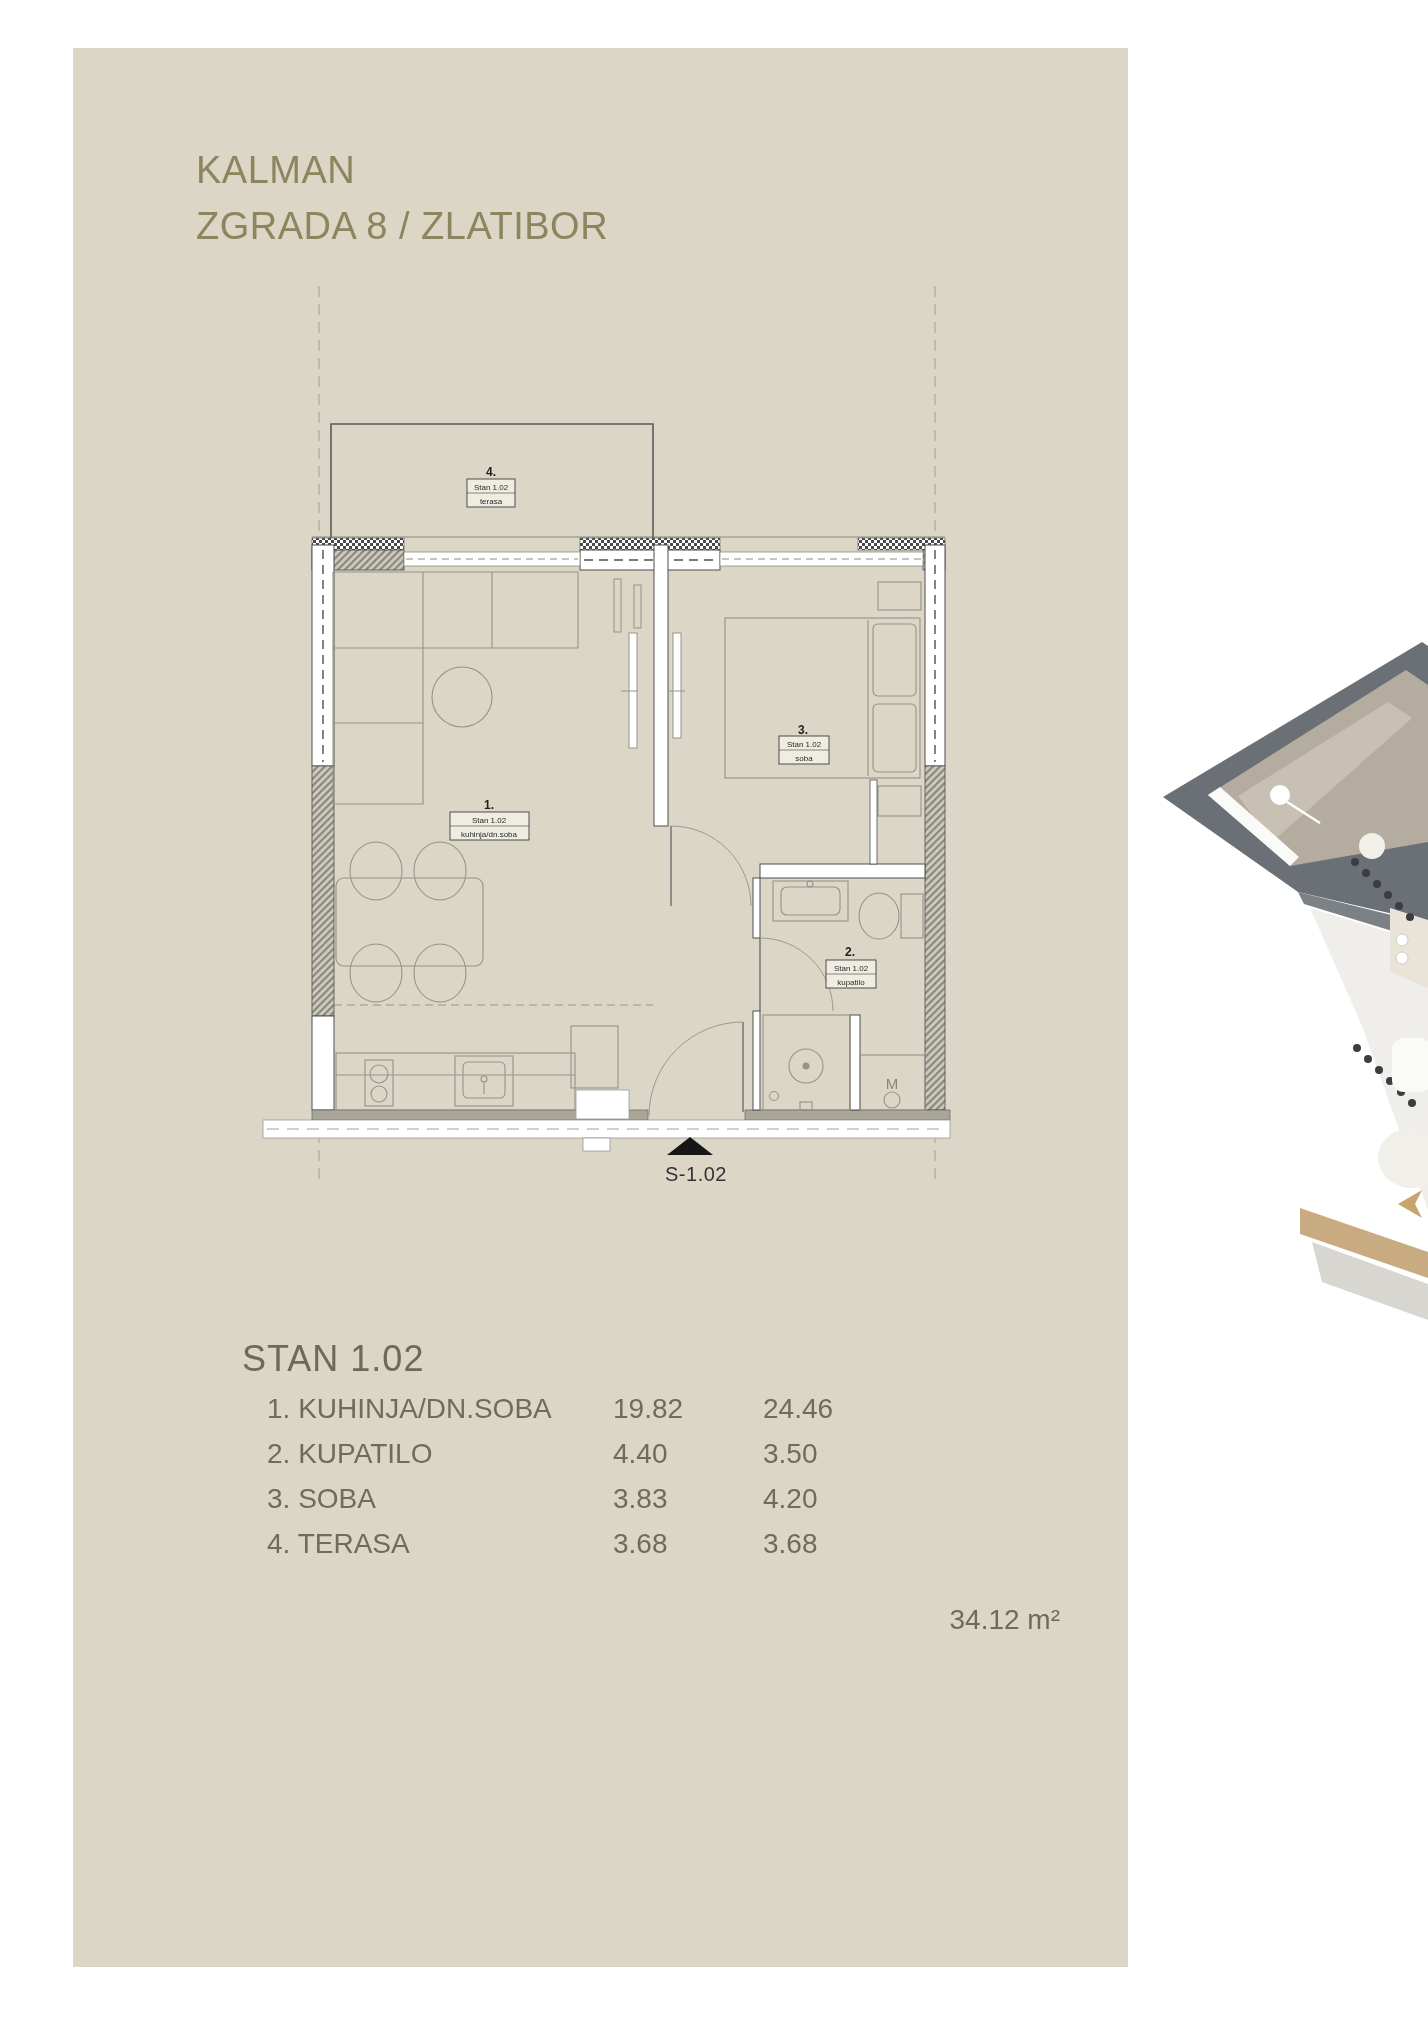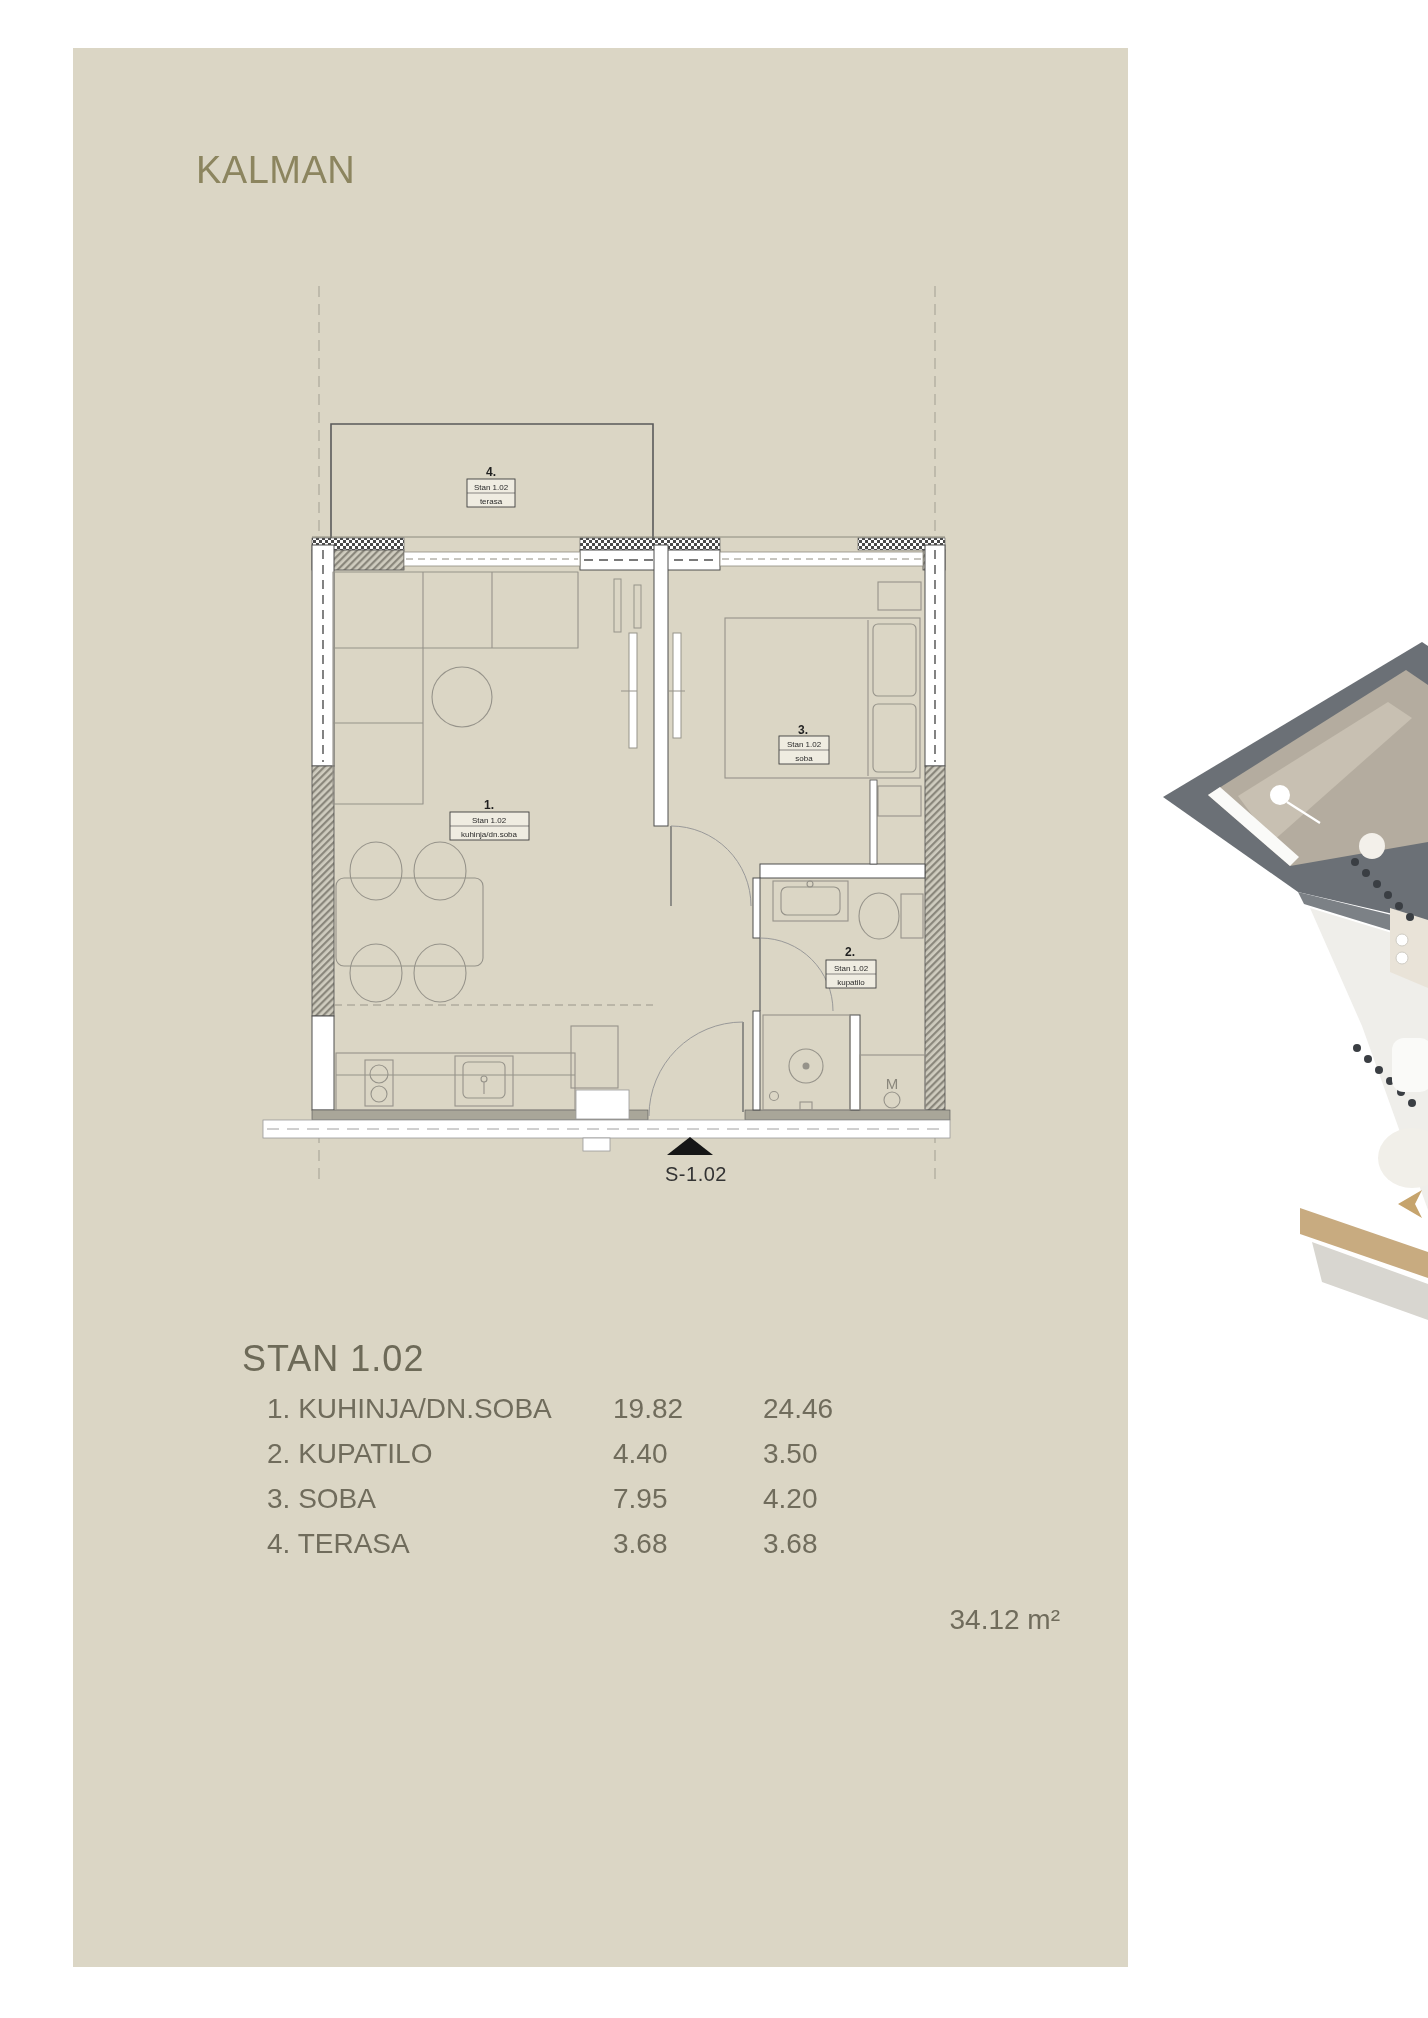--- a/index.html
+++ b/index.html
@@ -27,20 +27,21 @@
   .render { position:absolute; left:1150px; top:590px; width:278px; height:730px; overflow:hidden; }
 </style>
 </head>
 <body>
 
 <div class="page">
   <div class="panel">
 
     <div class="title">
       <div>KALMAN</div>
+      <div>ZGRADA 8 / ZLATIBOR</div>
     </div>
 
     <svg class="plan" width="700" height="912" viewBox="180 230 700 912">
       <defs>
         <pattern id="chk" width="6" height="6" patternUnits="userSpaceOnUse">
           <rect width="6" height="6" fill="#ffffff"></rect>
           <rect width="3" height="3" fill="#4a4a4a"></rect>
           <rect x="3" y="3" width="3" height="3" fill="#4a4a4a"></rect>
         </pattern>
         <pattern id="ht" width="5" height="5" patternUnits="userSpaceOnUse" patternTransform="rotate(45)">
@@ -220,21 +221,21 @@
         <span class="num">19.82</span>
         <span class="num">24.46</span>
       </div>
       <div class="row">
         <span class="lbl">2. KUPATILO</span>
         <span class="num">4.40</span>
         <span class="num">3.50</span>
       </div>
       <div class="row">
         <span class="lbl">3. SOBA</span>
-        <span class="num">7.95</span>
+        <span class="num">3.83</span>
         <span class="num">4.20</span>
       </div>
       <div class="row">
         <span class="lbl">4. TERASA</span>
         <span class="num">3.68</span>
         <span class="num">3.68</span>
       </div>
     </div>
 
     <div class="total">34.12 m²</div>

